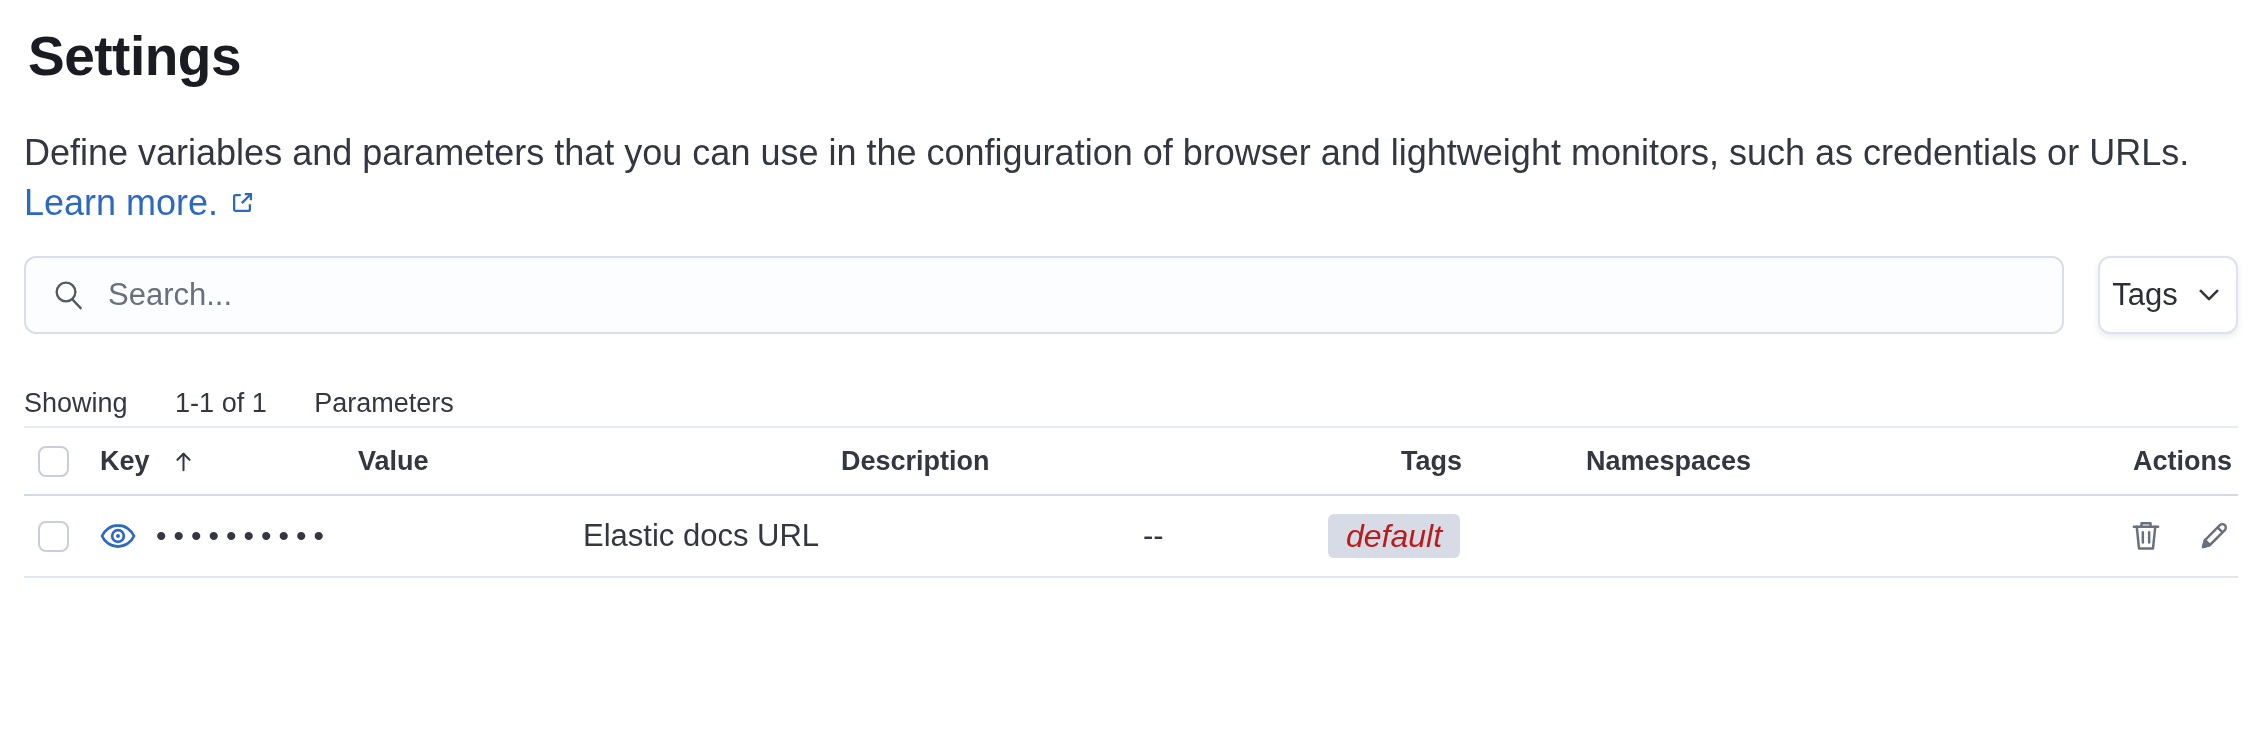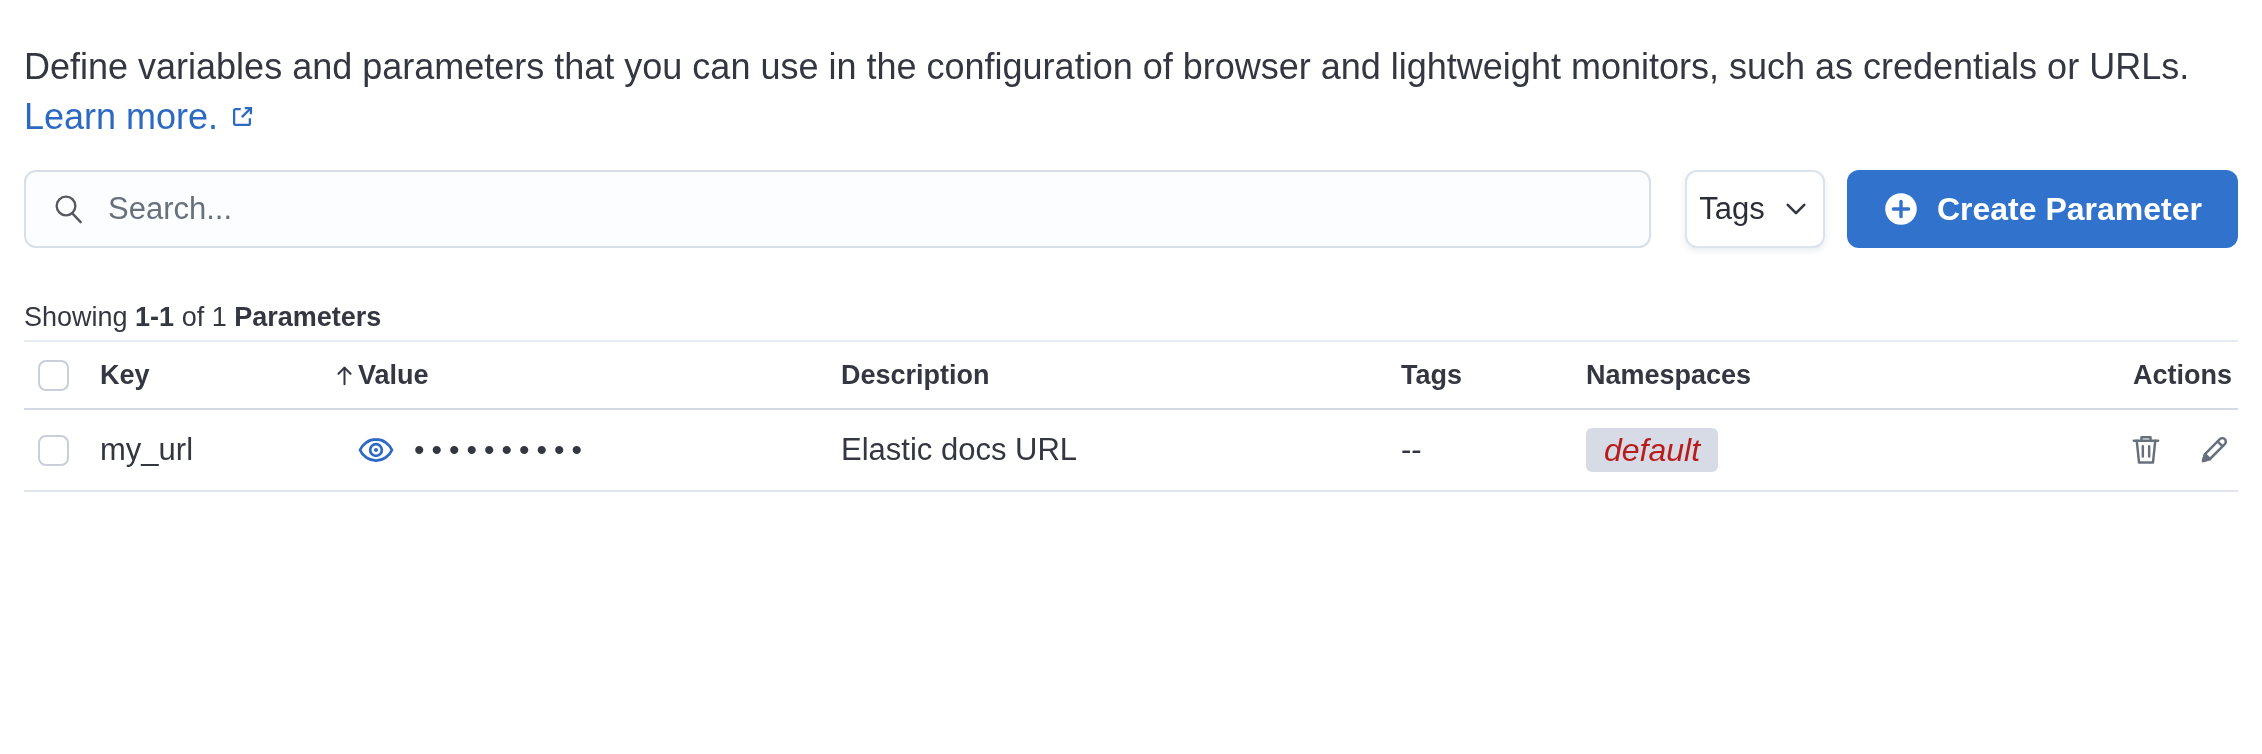--- a/index.html
+++ b/index.html
@@ -36,30 +36,30 @@
     border:2px solid #dde3ec; background:#fff; box-shadow:0 3px 6px rgba(25,40,70,0.09);
     display:flex; align-items:center; justify-content:center; gap:16px;
     font-family:"Liberation Sans", sans-serif; font-size:31px; color:#2b2e36; font-weight:500; cursor:pointer; }
   .create-btn { margin-left:22px; height:78px; border-radius:12px; border:none;
     background:var(--button); color:#ffffff; font-family:"Liberation Sans", sans-serif;
     font-size:32px; font-weight:600; display:flex; align-items:center; gap:18px;
     padding:0 36px; cursor:pointer; }
 
   
   .summary { margin-top:54px; font-size:27px; line-height:30px; color:#343741; }
-  .summary b { font-weight:700; }
+  .summary b { font-weight:400;margin-left:40px; }
 
   
   .table { margin-top:8px; }
   .thead { display:flex; align-items:center; height:70px; border-top:2px solid #e7ebf2;
     border-bottom:2px solid #d3dae6; font-size:27px; font-weight:700; color:#343741; }
   .trow { display:flex; align-items:center; height:82px; border-bottom:2px solid #e1e6ee;
     font-size:31px; color:#343741; }
   .col-cb { width:76px; display:flex; align-items:center; padding-left:14px; flex:none; }
-  .col-key { width:258px; flex:none; display:flex; align-items:center; gap:20px;justify-content:space-between; }
+  .col-key { width:258px; flex:none; display:flex; align-items:center; gap:20px; }
   .col-value { width:442px; flex:none; display:flex; align-items:center; }
   .col-desc { width:560px; flex:none;margin-left:41px; }
   .col-tags { width:185px; flex:none; }
   .col-ns { width:430px; flex:none; }
   .col-actions { flex:1; display:flex; justify-content:flex-end; align-items:center; gap:32px; padding-right:6px; }
   .col-actions.header-cell { font-weight:700; }
 
   .checkbox { width:31px; height:31px; border:2px solid #c9ced8; border-radius:8px;
     background:#fff; cursor:pointer; }
   .sort-icon { display:inline-flex; }
@@ -70,20 +70,21 @@
   .badge { display:inline-block; background:var(--badge); border-radius:6px;
     padding:5px 18px; font-size:32px; line-height:34px; color:#b91c1c;font-style:italic; }
 
   .icon-btn { background:none; border:none; padding:0; cursor:pointer; display:flex; align-items:center; }
 </style>
 </head>
 <body>
 
 <div class="container">
 
+  <h1 class="page-title">Settings</h1>
 
 
   <p class="desc"><span>Define variables and parameters that you can use in the configuration of browser and lightweight monitors, such as credentials or URLs.</span>
     <a><span>Learn more.</span><span class="ext-icon"><svg width="28" height="28" viewBox="0 0 16 16" fill="none" stroke="#2C69C2" stroke-width="1.3">
             <path d="M12.5 8.7v3c0 .45-.35.8-.8.8H4.3c-.45 0-.8-.35-.8-.8V4.3c0-.45.35-.8.8-.8h3"></path>
             <path d="M9.6 2.9h3.5v3.5"></path>
             <path d="M13 3L7.9 8.1"></path>
           </svg></span></a>
   </p>
 
@@ -93,27 +94,20 @@
           <circle cx="6.6" cy="6.6" r="4.4"></circle>
           <path d="M9.9 10.4l3.6 3.8" stroke-linecap="round"></path>
         </svg>
       <input type="text" placeholder="Search..." style="">
     </div>
     <button class="tags-btn">
       <span>Tags</span>
       <svg width="30" height="30" viewBox="0 0 16 16" fill="none" stroke="#343741" stroke-width="1.4" stroke-linecap="round" stroke-linejoin="round">
           <path d="M3.6 5.8L8 10.2l4.4-4.4"></path>
         </svg>
-    </button>
-    <button class="create-btn">
-      <svg width="36" height="36" viewBox="0 0 16 16">
-          <circle cx="8" cy="8" r="7" fill="#ffffff"></circle>
-          <path d="M8 4.6v6.8M4.6 8h6.8" stroke="#3173CC" stroke-width="1.5" stroke-linecap="round"></path>
-        </svg>
-      <span>Create Parameter</span>
     </button>
   </div>
 
   <div class="summary">
     <span>Showing</span>
     <b>1-1</b>
     <span>of 1</span>
     <b>Parameters</b>
   </div>
 
@@ -139,23 +133,20 @@
       <div class="col-tags"><span>Tags</span></div>
       <div class="col-ns"><span>Namespaces</span></div>
       <div class="col-actions header-cell">
           <span>Actions</span>
         </div>
     </div>
 
     <div class="trow">
       <div class="col-cb">
         <div class="checkbox"></div>
-      </div>
-      <div class="col-key">
-        <span>my_url</span>
       </div>
       <div class="col-value">
         <button class="eye-btn">
           <svg width="36" height="36" viewBox="0 0 16 16" fill="none" stroke="#2C69C2" stroke-width="1.2">
               <path d="M8 3.3C4.7 3.3 2 5.4 0.9 8 2 10.6 4.7 12.7 8 12.7S14 10.6 15.1 8C14 5.4 11.3 3.3 8 3.3Z"></path>
               <circle cx="8" cy="8" r="2.6"></circle>
               <circle cx="8" cy="8" r="0.9" fill="#2C69C2" stroke="none"></circle>
             </svg>
         </button>
         <span class="masked">••••••••••</span>

